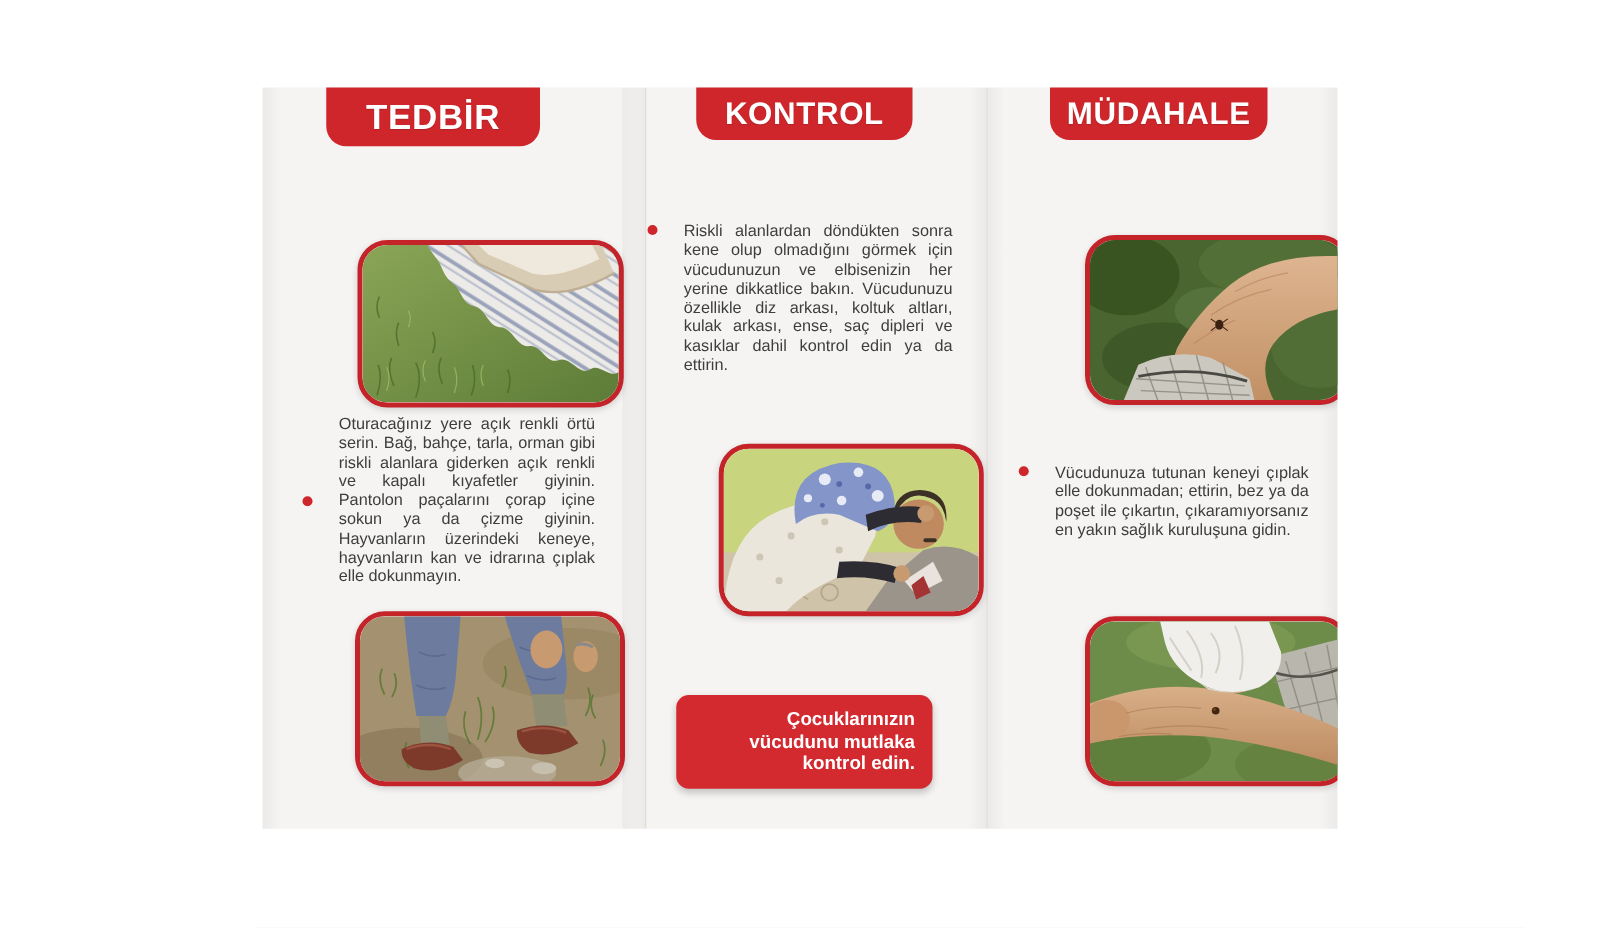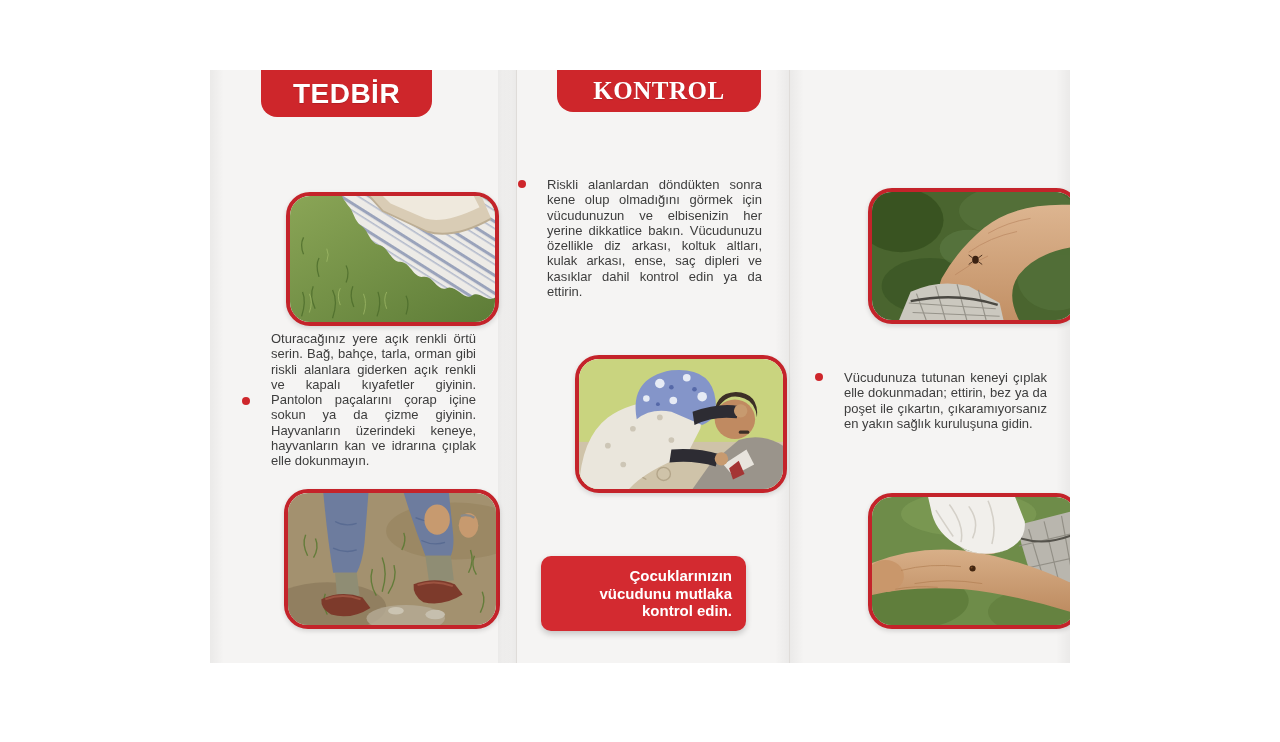--- a/index.html
+++ b/index.html
@@ -19,21 +19,21 @@
   .panel-1{left:0;width:287px;border-right:1px solid var(--divider,#dfdcd9);padding-left:19px;}
   .panel-2{left:288px;width:291px;border-right:1px solid var(--divider,#dfdcd9);}
   .panel-3{left:580px;width:280px;}
   .header{
     position:absolute;top:-14px;background:var(--accent-red,#ce262b);color:#fff;
     font-weight:bold;display:flex;align-items:center;justify-content:center;
     padding-top:14px;box-sizing:border-box;border-radius:10px 10px 16px 16px;
     letter-spacing:.5px;text-shadow:0 1px 1px rgba(0,0,0,.15);
   }
   .header-1{left:51px;width:171px;height:61px;font-size:28px;}
-  .header-2{left:59px;width:204px;height:56px;font-size:25px;font-family:Liberation Serif, serif;}
+  .header-2{left:59px;width:173px;height:56px;font-size:25px;}
   .header-3{left:50px;width:174px;height:56px;font-size:25px;}
   .photo{
     position:absolute;border:4px solid var(--photo-border-red,#c4232a);
     border-radius:24px;overflow:hidden;background:#fff;
     box-shadow:0 2px 5px rgba(0,0,0,.14);box-sizing:border-box;
   }
   .photo svg{display:block;width:100%;height:100%;}
   .bullet-item{
     position:absolute;display:flex;gap:21px;color:var(--text,#3d3d3d);
     font-size:13px;line-height:15.3px;
@@ -207,20 +207,21 @@
         <circle cx="168" cy="55" r="7" fill="#c79a6f"></circle>
         <path d="M96 96 Q124 94 146 101 L142 114 Q118 107 94 110 Z" fill="#2d2c33"></path>
         <circle cx="148" cy="106" r="7" fill="#c79a6f"></circle>
       </svg>
     </figure>
 
     <div class="callout p2-callout">Çocuklarınızın vücudunu mutlaka kontrol edin.</div>
   </section>
 
   <section class="panel panel-3">
+    <div class="header header-3">MÜDAHALE</div>
 
     <figure class="photo p3-photo-top">
       <svg viewBox="0 0 211 136" preserveAspectRatio="none">
         <defs>
           <linearGradient id="skin4" x1="0" y1="0" x2="0" y2="1">
             <stop offset="0" stop-color="#ddb590"></stop>
               <stop offset="1" stop-color="#c29065"></stop>
           </linearGradient>
         </defs>
         <rect width="211" height="136" fill="#4a652f"></rect>

